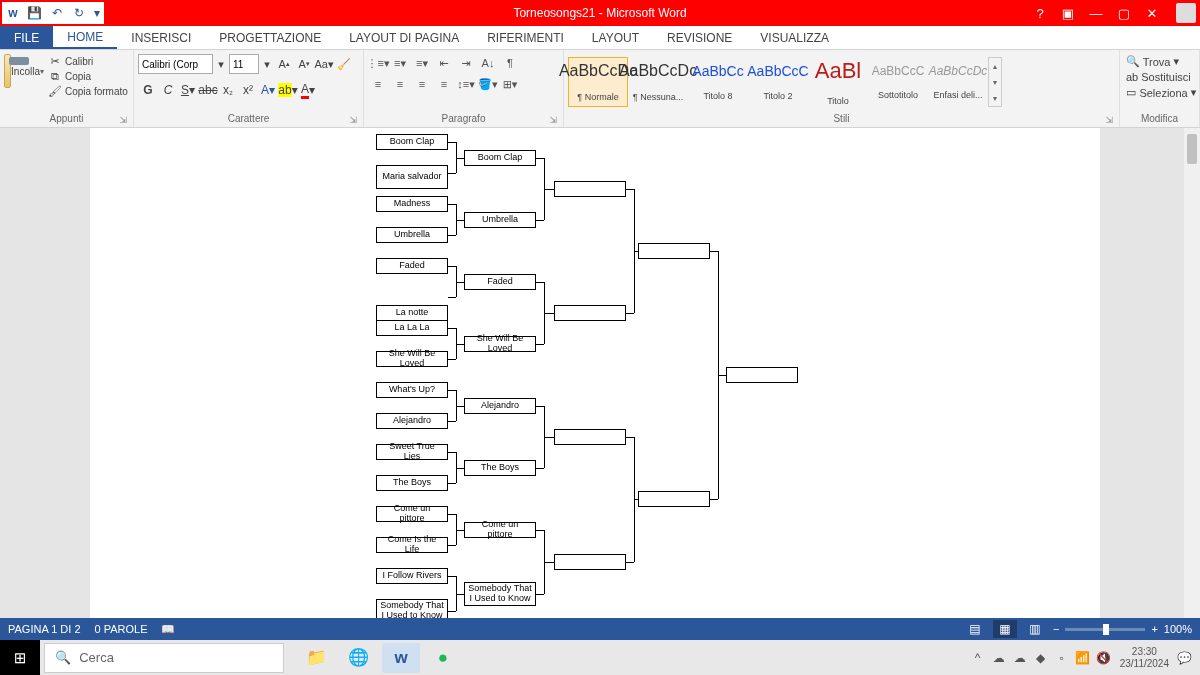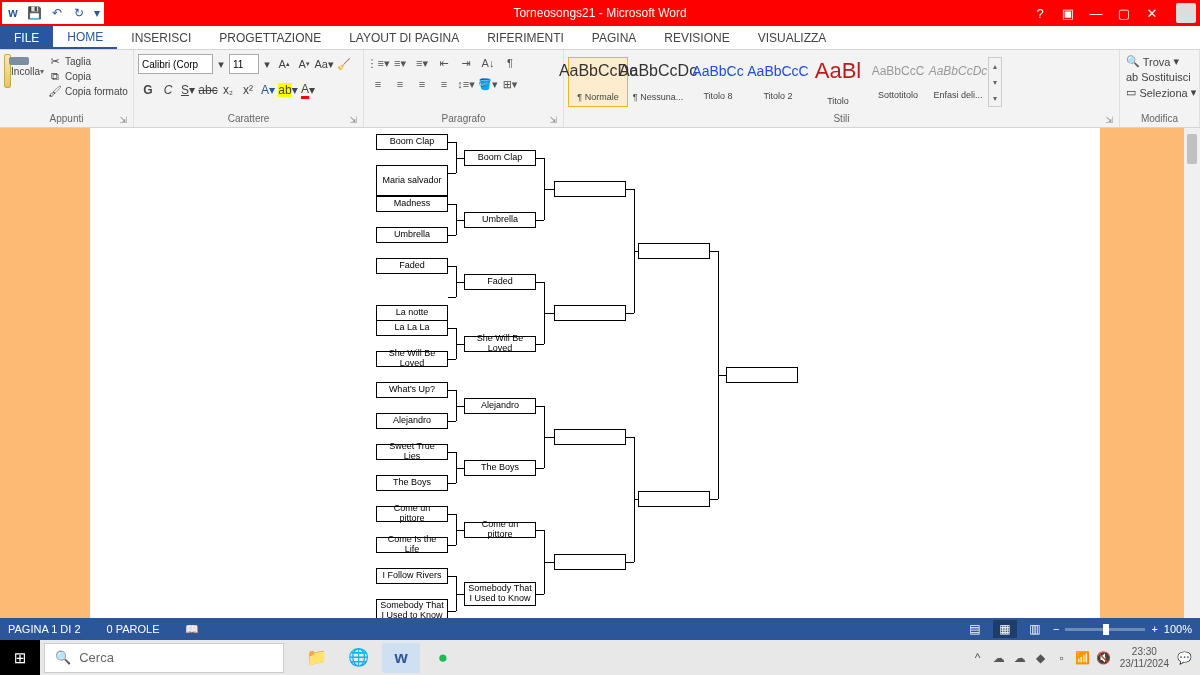--- a/index.html
+++ b/index.html
@@ -58,34 +58,34 @@
 .style-preview.subtle { color: #999; font-size: 12px; }
 .style-label { font-size: 9px; color: #444; white-space: nowrap; overflow: hidden; width: 56px; text-align: center; margin-top: 10px; }
 .gallery-more { width: 14px; display: flex; flex-direction: column; justify-content: space-around; height: 50px; border: 1px solid #ccc; }
 .gallery-more div { text-align: center; font-size: 8px; color: #666; }
 
 
 .edit-col { display: flex; flex-direction: column; gap: 1px; }
 .edit-item { display: flex; align-items: center; gap: 3px; font-size: 11px; color: #444; padding: 1px 2px; }
 
 
-.doc-area { position: relative; height: 490px; background: #fdba74; overflow: hidden; }
+.doc-area { position: relative; height: 490px; background: #e5e5e5; overflow: hidden; }
 .page { position: absolute; left: 90px; top: 0; width: 1010px; height: 100%; background: #fff; }
 .scrollbar-v { position: absolute; right: 0; top: 0; width: 16px; height: 100%; background: #f0f0f0; }
 .scrollbar-v .thumb { position: absolute; top: 6px; left: 3px; width: 10px; height: 30px; background: #c0c0c0; border-radius: 2px; }
 .collapse-ribbon { position: absolute; right: 2px; top: 2px; font-size: 11px; color: #666; }
 
 
 .bracket { position: absolute; }
 .bbox { position: absolute; background: #fff; border: 1px solid #000; font-size: 9px; display: flex; align-items: center; justify-content: center; padding: 1px 3px; text-align: center; line-height: 1.1; }
 .conn { position: absolute; background: #000; }
 
 
 .statusbar { height: 22px; background: #2b579a; color: #fff; display: flex; align-items: center; justify-content: space-between; padding: 0 8px; font-size: 11px; }
-.status-left { display: flex; gap: 26px; align-items: center; }
+.status-left { display: flex; gap: 14px; align-items: center; }
 .status-right { display: flex; gap: 6px; align-items: center; }
 .view-btn { width: 24px; height: 18px; display: flex; align-items: center; justify-content: center; color: #fff; font-size: 12px; }
 .view-btn.active { background: #1e3d6b; }
 .zoom-slider { width: 80px; height: 3px; background: #6c8bb5; position: relative; }
 .zoom-slider .handle { position: absolute; left: 38px; top: -4px; width: 6px; height: 11px; background: #fff; }
 
 
 .taskbar { height: 35px; background: #e8e8e8; display: flex; align-items: center; position: relative; }
 .start-btn { width: 40px; height: 35px; background: #000; display: flex; align-items: center; justify-content: center; color: #fff; font-size: 15px; }
 .search-box { height: 30px; width: 240px; background: #fff; border: 1px solid #ccc; display: flex; align-items: center; gap: 8px; padding: 0 10px; color: #666; font-size: 13px; margin-left: 4px; }
@@ -117,38 +117,38 @@
   </div>
 </div>
 
 <div class="tabs">
   <div class="tab file">FILE</div>
   <div class="tab active">HOME</div>
   <div class="tab">INSERISCI</div>
   <div class="tab">PROGETTAZIONE</div>
   <div class="tab">LAYOUT DI PAGINA</div>
   <div class="tab">RIFERIMENTI</div>
-  <div class="tab">PAGINA</div>
+  <div class="tab">LAYOUT</div>
   <div class="tab">REVISIONE</div>
   <div class="tab">VISUALIZZA</div>
 </div>
 
 <div class="ribbon">
 
   <div class="ribbon-group" style="width:134px">
     <div class="ribbon-body">
       <div class="paste-btn">
         <div class="paste-icon"></div>
         <div class="paste-label">Incolla</div>
         <div style="font-size:8px;color:#666">▾</div>
       </div>
       <div class="clip-col">
         <div class="clip-item">
             <span class="small-icon">✂</span>
-            <span>Taglia</span>
+            <span>Calibri</span>
           </div>
         <div class="clip-item">
             <span class="small-icon">⧉</span>
             <span>Copia</span>
           </div>
         <div class="clip-item">
             <span class="small-icon">🖌</span>
             <span>Copia formato</span>
           </div>
       </div>
@@ -267,21 +267,21 @@
     </div>
     <div class="ribbon-group-label">Modifica</div>
   </div>
 </div>
 
 <div class="doc-area">
   <div class="collapse-ribbon">^</div>
   <div class="page">
     <div class="bracket" id="bracket">
         <div class="bbox" style="left: 286px; top: 6px; width: 72px; height: 16px;">Boom Clap</div>
-        <div class="bbox" style="left: 286px; top: 37px; width: 72px; height: 31px;">Maria salvador</div>
+        <div class="bbox" style="left: 286px; top: 37px; width: 72px; height: 24px;">Maria salvador</div>
         <div class="bbox" style="left: 286px; top: 68px; width: 72px; height: 16px;">Madness</div>
         <div class="bbox" style="left: 286px; top: 99px; width: 72px; height: 16px;">Umbrella</div>
         <div class="bbox" style="left: 286px; top: 130px; width: 72px; height: 16px;">Faded</div>
         <div class="bbox" style="left: 286px; top: 177px; width: 72px; height: 16px;">La notte</div>
         <div class="bbox" style="left: 286px; top: 192px; width: 72px; height: 16px;">La La La</div>
         <div class="bbox" style="left: 286px; top: 223px; width: 72px; height: 16px;">She Will Be Loved</div>
         <div class="bbox" style="left: 286px; top: 254px; width: 72px; height: 16px;">What's Up?</div>
         <div class="bbox" style="left: 286px; top: 285px; width: 72px; height: 16px;">Alejandro</div>
         <div class="bbox" style="left: 286px; top: 316px; width: 72px; height: 16px;">Sweet True Lies</div>
         <div class="bbox" style="left: 286px; top: 347px; width: 72px; height: 16px;">The Boys</div>

